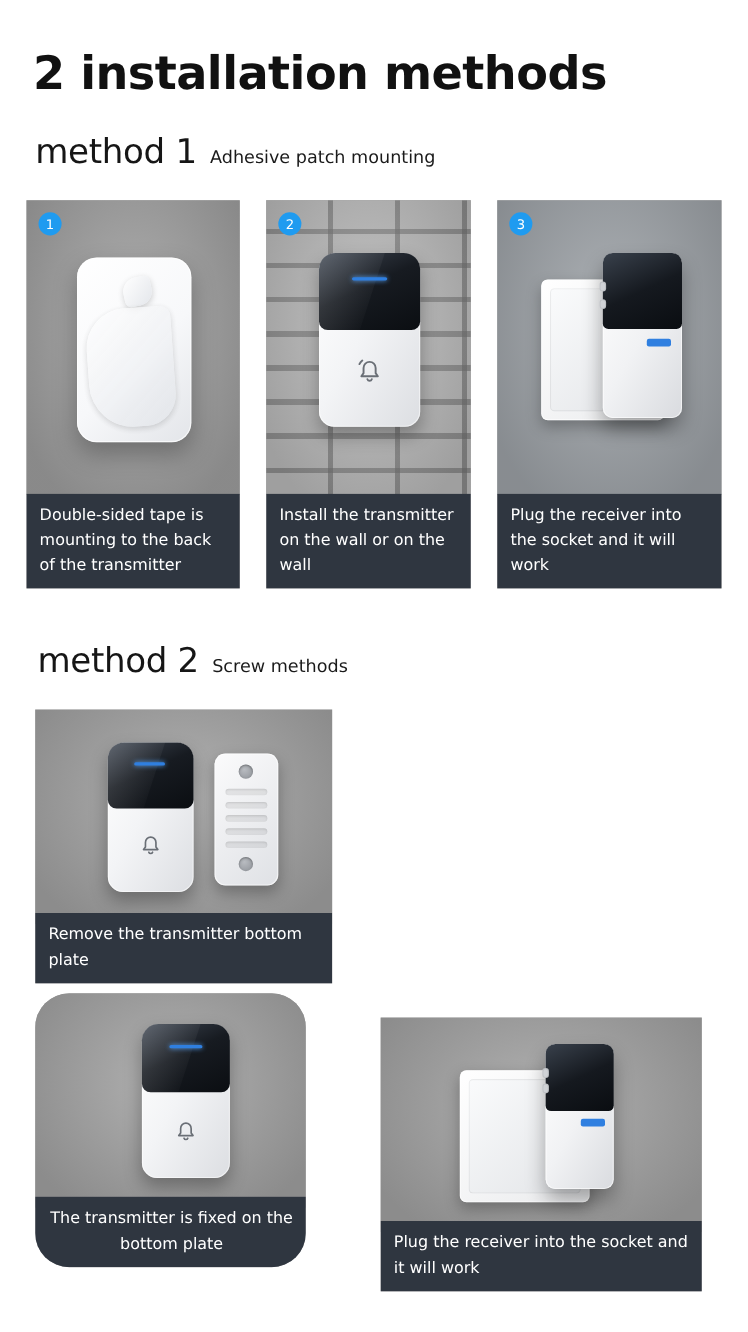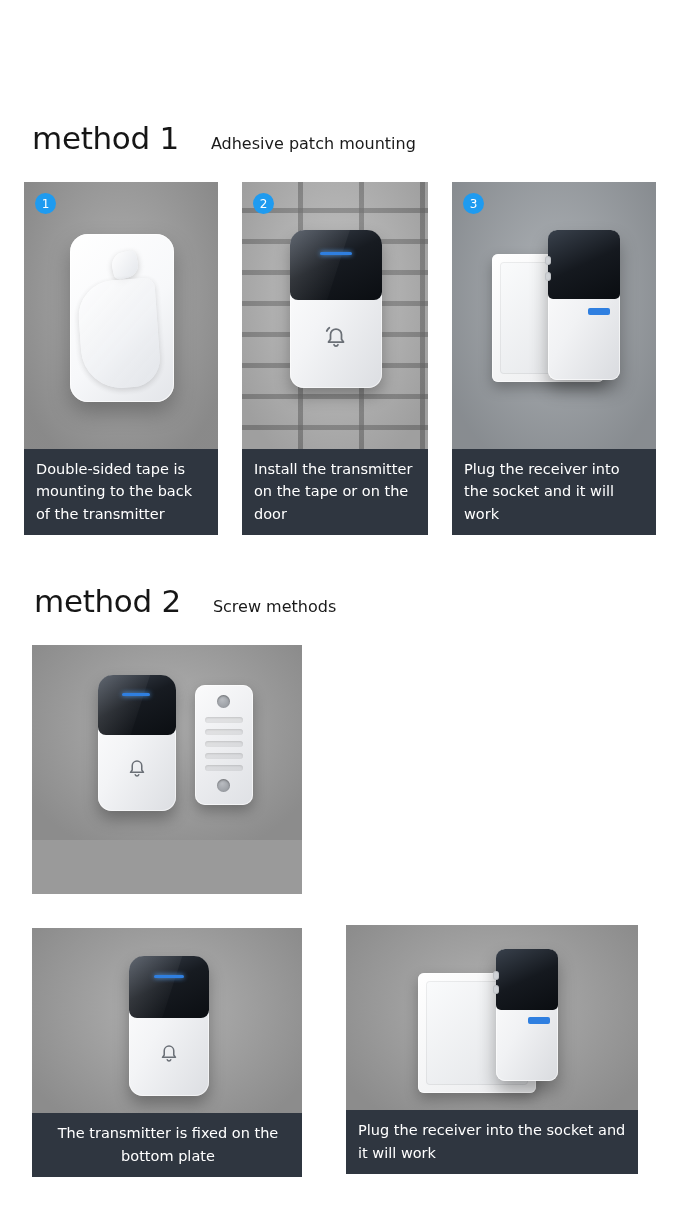--- a/index.html
+++ b/index.html
@@ -24,21 +24,21 @@
     font-weight: bold;
     color: #111111;
     letter-spacing: -0.5px;
     line-height: 1;
   }
 
   .method-head {
     position: absolute;
     display: flex;
     align-items: baseline;
-    gap: 32px;
+    gap: 12px;
   }
   .method-head .m-label {
     font-size: 31px;
     color: #161616;
     font-weight: normal;
     letter-spacing: -0.3px;
   }
   .method-head .m-sub {
     font-size: 16px;
     color: #1a1a1a;
@@ -89,21 +89,21 @@
   #card2 { left: 242px; top: 182px; width: 186px; height: 353px; }
   #card2 .photo { height: 268px; }
   #card3 { left: 452px; top: 182px; width: 204px; height: 353px; }
   #card3 .photo { height: 268px; background: #9ea3a8; }
 
   
   #card4 { left: 32px;  top: 645px; width: 270px; height: 249px; }
   #card4 .photo { height: 195px; background: #a3a3a3; }
   #card5 { left: 346px; top: 645px; width: 292px; height: 249px; }
   #card5 .photo { height: 195px; background: #a3a3a3; }
-  #card6 { left: 32px;  top: 928px; width: 270px; height: 249px; }
+  #card6 { left: 32px;  top: 903px; width: 246px; height: 249px; border-radius: 31px; }
   #card6 .photo { height: 195px; background: #a3a3a3; }
   #card7 { left: 346px; top: 925px; width: 292px; height: 249px; }
   #card7 .photo { height: 195px; background: #a3a3a3; }
 
   
   .brickwall {
     position: absolute; inset: 0;
     background:
       repeating-linear-gradient(to bottom,
         #b9b9b9 0px, #b9b9b9 26px, #8d8d8d 26px, #8d8d8d 31px),
@@ -264,20 +264,21 @@
     position: absolute;
     border-radius: 6px;
     background: linear-gradient(180deg, #ffb13a, #ef8d07);
   }
 </style>
 </head>
 <body>
 
 <div class="page">
 
+  <div class="main-title">2 installation methods</div>
 
   <div class="method-head" id="method1-head">
     <span class="m-label">method 1</span>
     <span class="m-sub">Adhesive patch mounting</span>
   </div>
 
   <div class="card" id="card1">
     <div class="photo">
       <div class="vignette"></div>
       <div class="badge">1</div>
@@ -300,21 +301,21 @@
         <div class="led" style="left:30px; top:22px; width:32px;"></div>
         <div class="ring" style="top:92px;">
           <svg width="30" height="30" viewBox="0 0 24 24" fill="none" stroke="#6a6f76" stroke-width="1.4" stroke-linecap="round" stroke-linejoin="round">
             <path d="M6 16h12l-1.6-2.2V10a4.4 4.4 0 0 0-8.8 0v3.8L6 16z"></path>
             <path d="M10.4 18.2a1.7 1.7 0 0 0 3.2 0"></path>
             <path d="M4.6 7.2c.5-1 1.2-1.9 2.1-2.6"></path>
           </svg>
         </div>
       </div>
     </div>
-    <div class="caption">Install the transmitter on the tape or on the door</div>
+    <div class="caption">Install the transmitter on the wall or on the wall</div>
   </div>
 
   <div class="card" id="card3">
     <div class="photo">
       <div class="vignette"></div>
       <div class="badge">3</div>
       <div class="socket" style="left:40px; top:72px; width:112px; height:128px;">
         <div class="inner"></div>
       </div>
       <div class="receiver" style="left:96px; top:48px; width:72px; height:150px;">
@@ -348,20 +349,21 @@
       <div class="plate" style="left:163px; top:40px; width:58px; height:120px;">
         <div class="hole" style="left:22px; top:10px;"></div>
         <div class="hole" style="left:22px; top:94px;"></div>
         <div class="slot" style="left:10px; top:32px; width:38px; height:6px;"></div>
         <div class="slot" style="left:10px; top:44px; width:38px; height:6px;"></div>
         <div class="slot" style="left:10px; top:56px; width:38px; height:6px;"></div>
         <div class="slot" style="left:10px; top:68px; width:38px; height:6px;"></div>
         <div class="slot" style="left:10px; top:80px; width:38px; height:6px;"></div>
       </div>
     </div>
+    <div class="caption">Remove the transmitter bottom plate</div>
   </div>
 
 
   <div class="card" id="card6">
     <div class="photo">
       <div class="vignette"></div>
       <div class="bell" style="left:97px; top:28px; width:80px; height:140px;">
         <div class="glass"></div>
         <div class="led" style="left:25px; top:19px; width:30px;"></div>
         <div class="ring" style="top:84px;">

